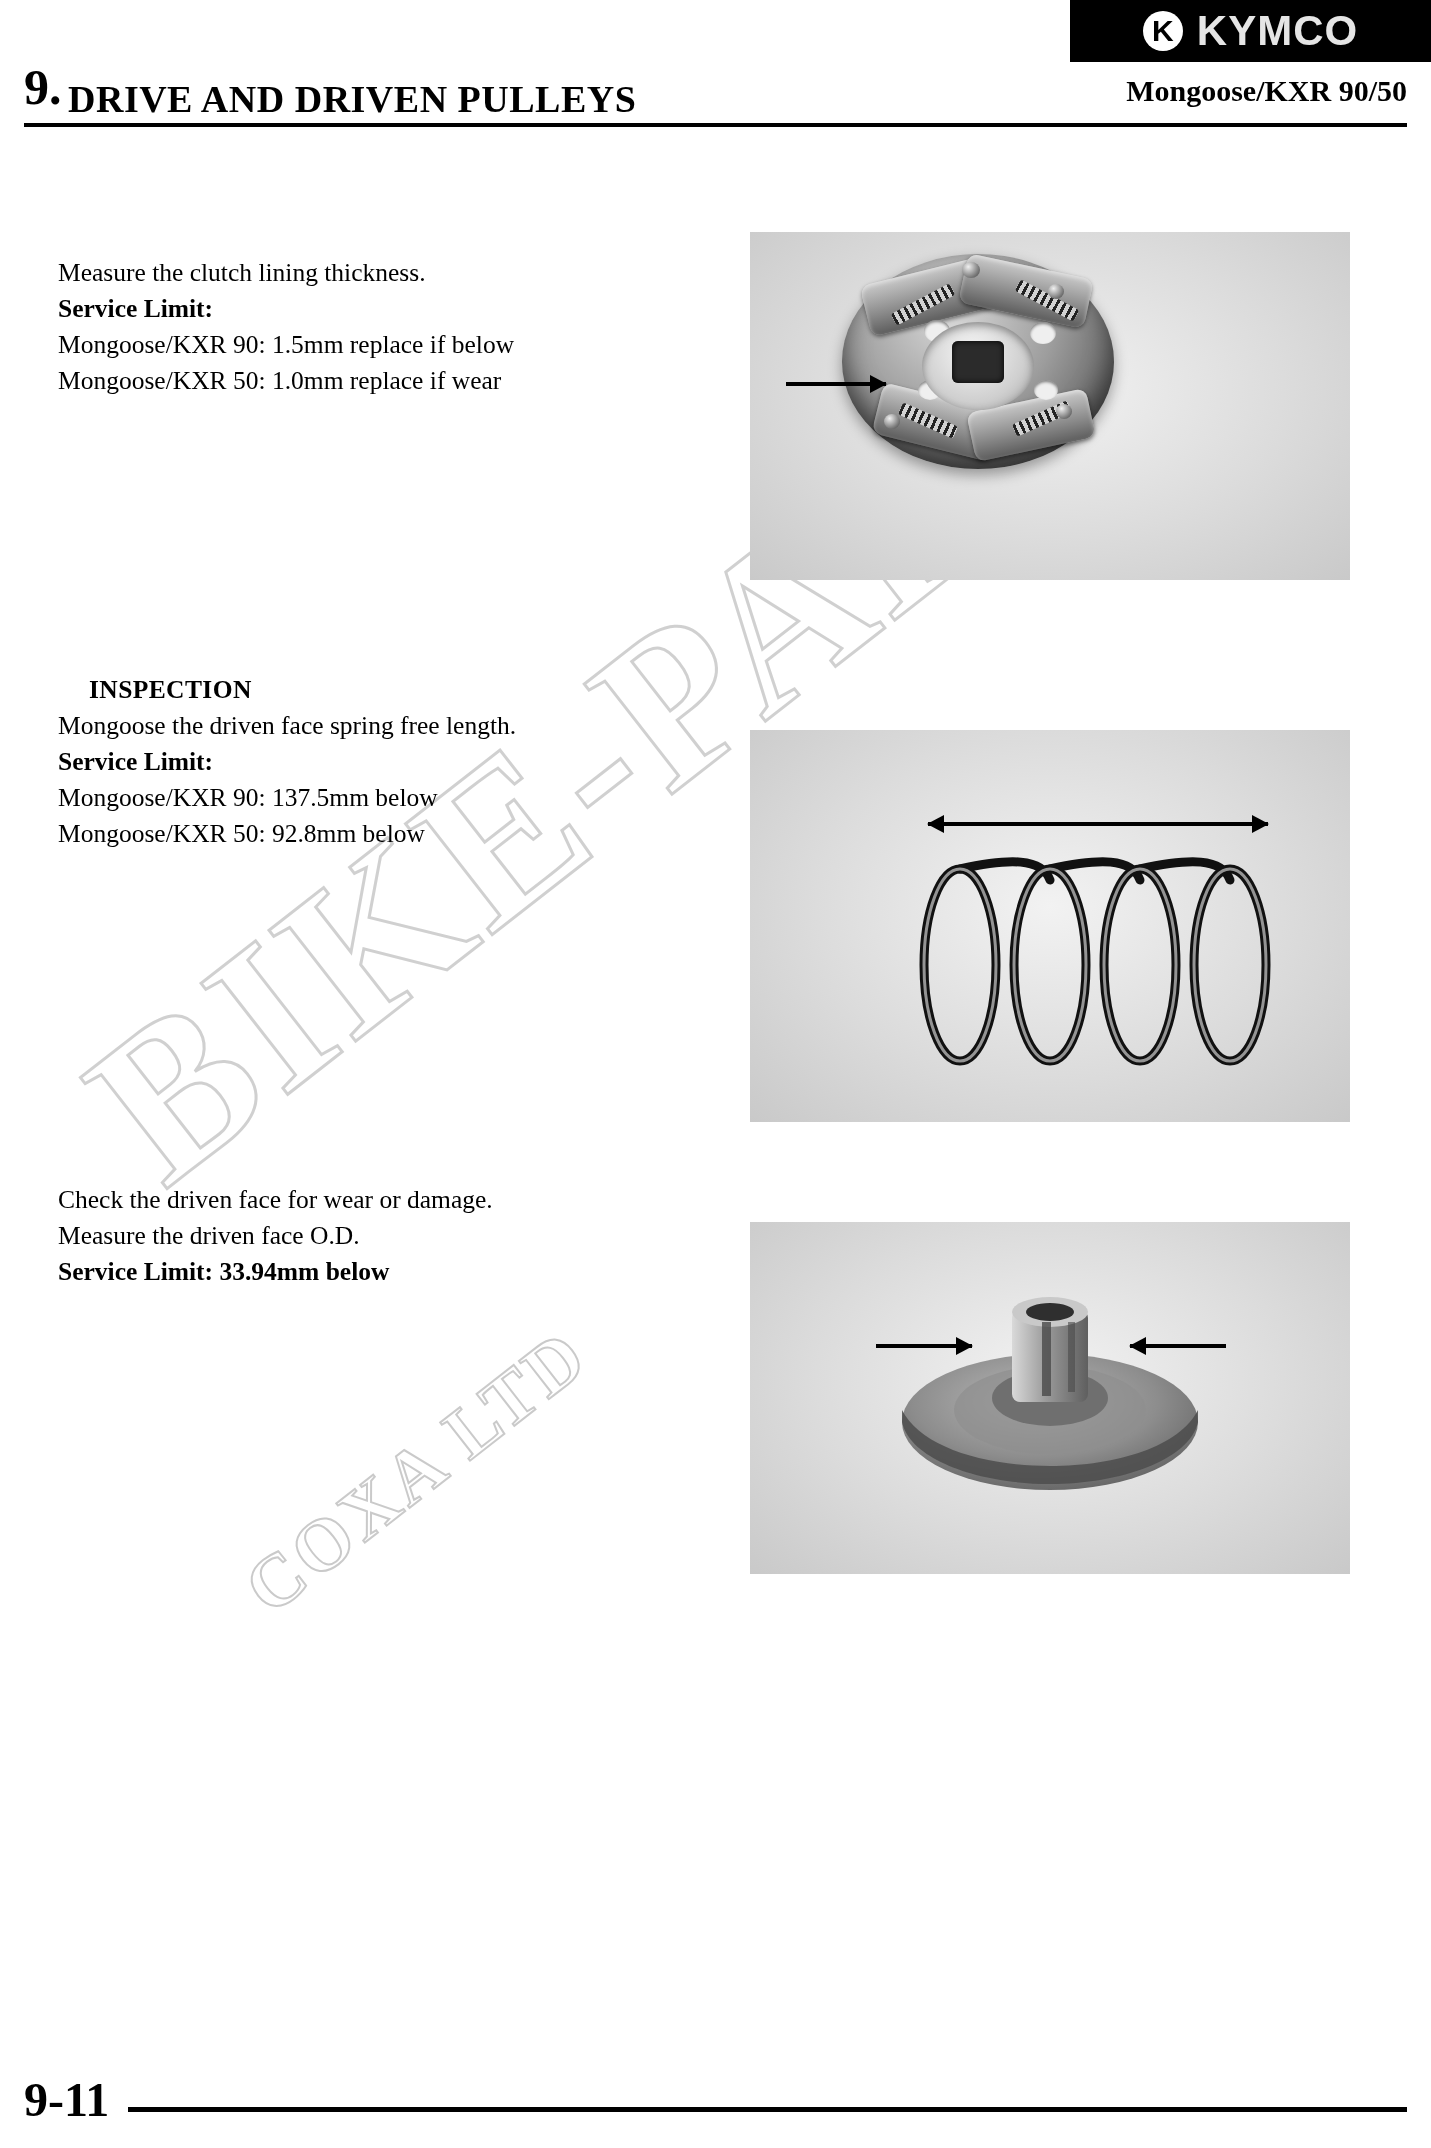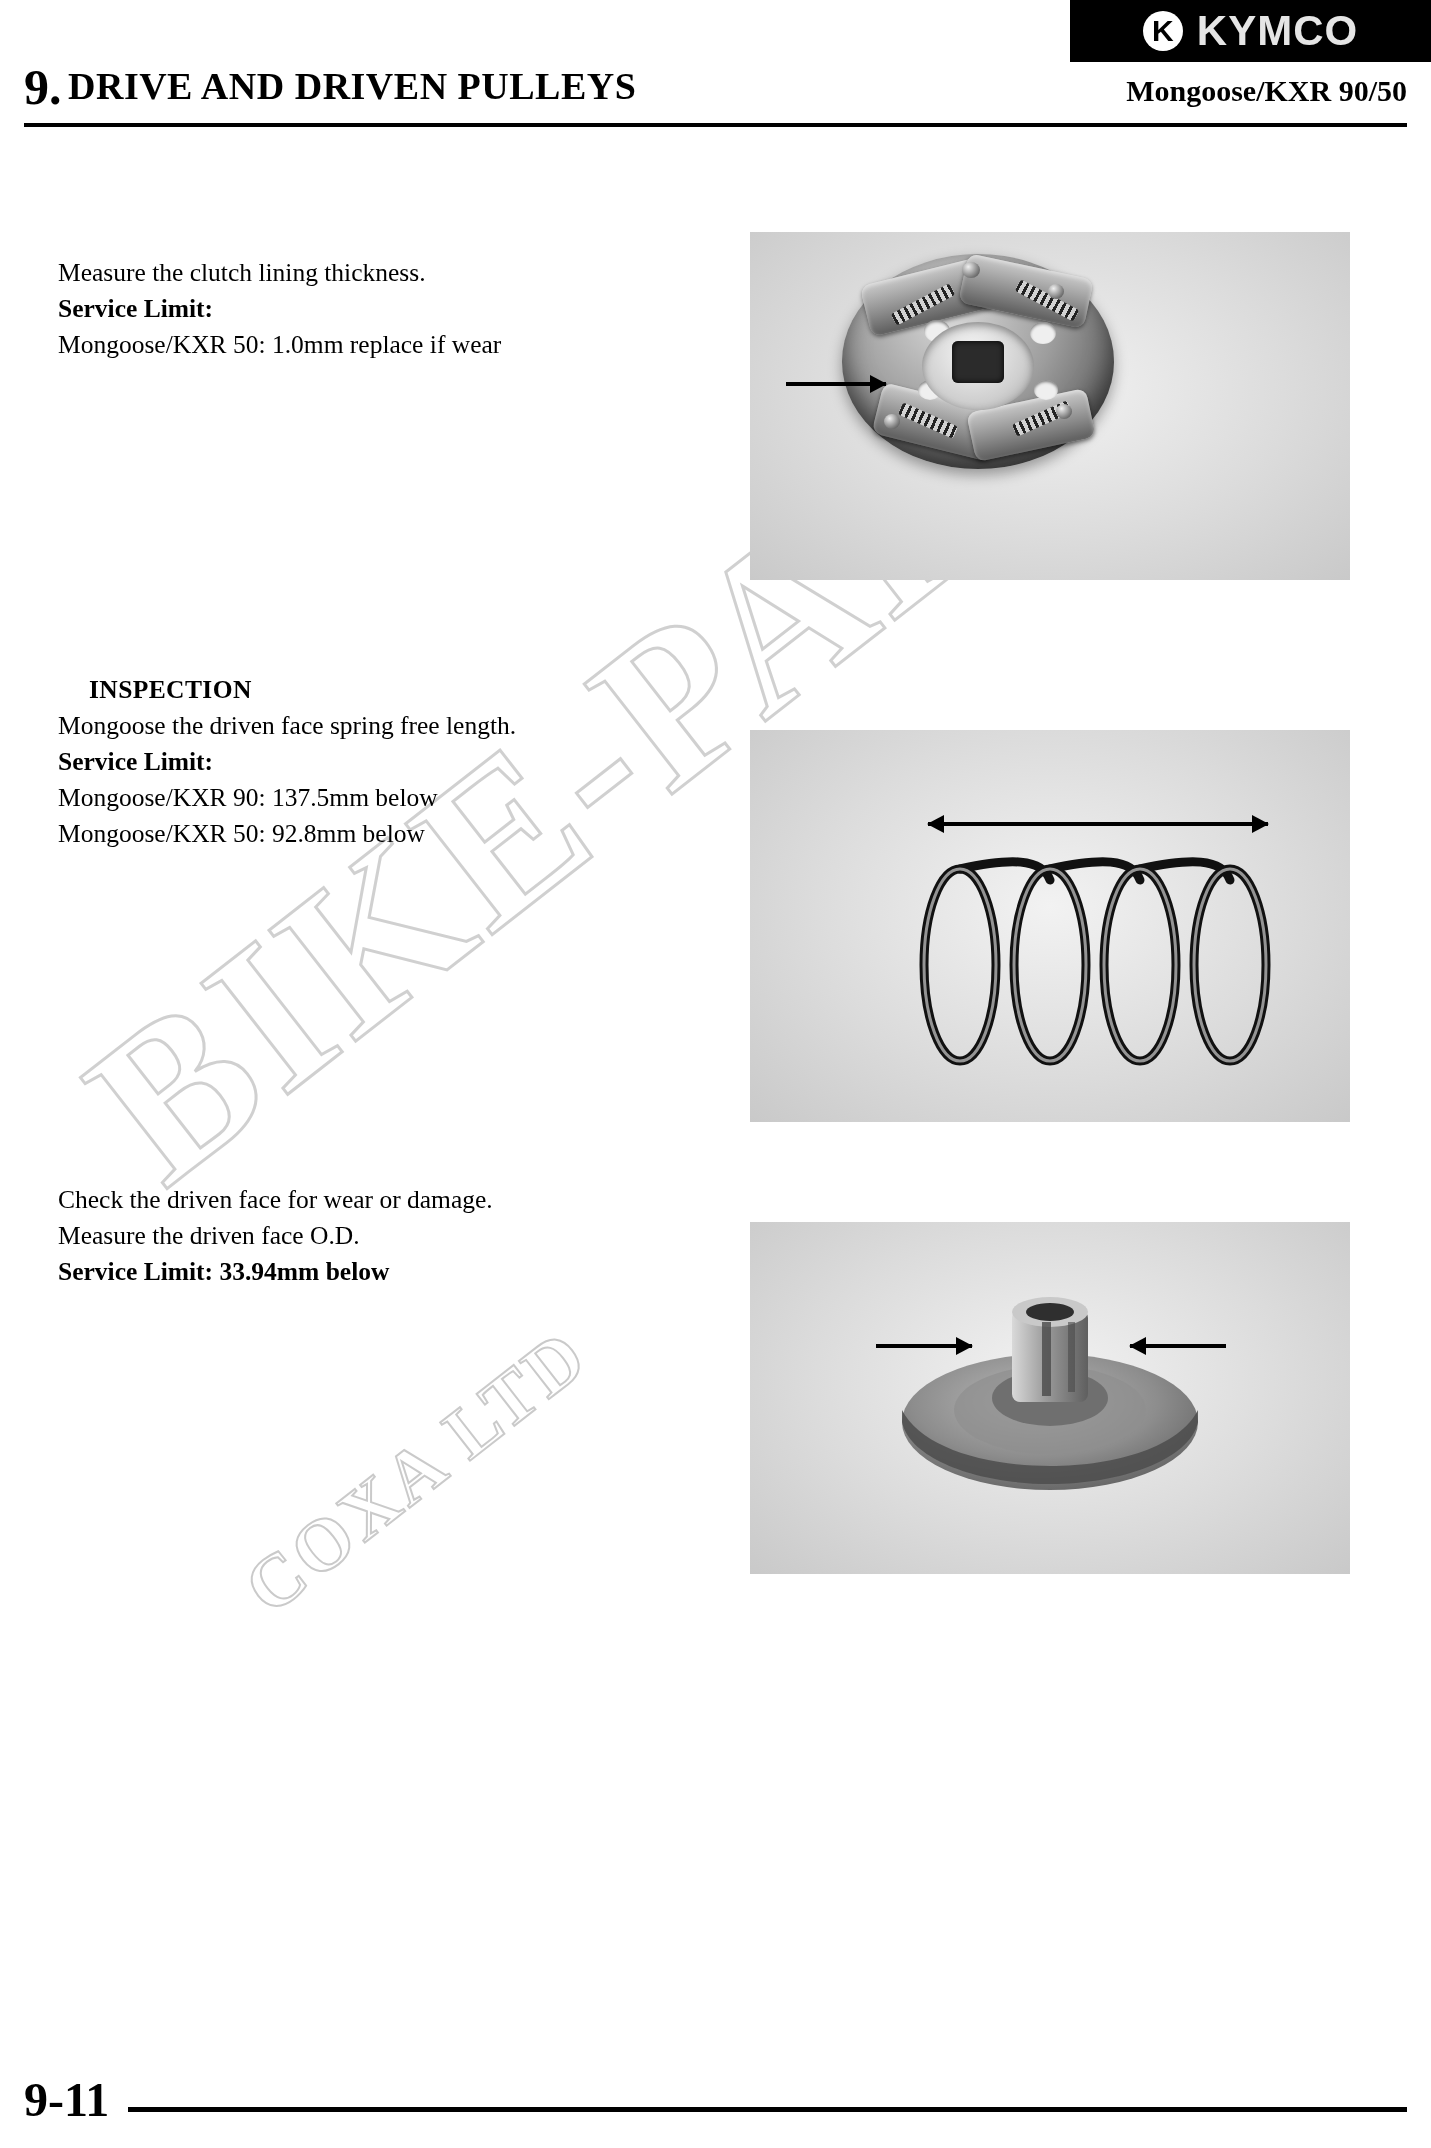--- a/index.html
+++ b/index.html
@@ -59,21 +59,21 @@
     left: 24px;
     top: 62px;
     font-family: "Liberation Serif", serif;
     font-weight: bold;
     font-size: 50px;
     line-height: 1;
   }
   .chapter-title {
     position: absolute;
     left: 68px;
-    top: 67px;
+    top: 80px;
     font-family: "Liberation Serif", serif;
     font-weight: bold;
     font-size: 38px;
     letter-spacing: 0.5px;
     line-height: 1;
   }
   .model-title {
     position: absolute;
     right: 24px;
     top: 76px;
@@ -301,20 +301,21 @@
   </div>
 
   <div class="chapter-num">9.</div>
   <div class="chapter-title">DRIVE AND DRIVEN PULLEYS</div>
   <div class="model-title">Mongoose/KXR 90/50</div>
   <div class="header-rule"></div>
 
   <div class="text-block" style="left:58px; top:255px; width:640px;">
     <div>Measure the clutch lining thickness.</div>
     <div class="b">Service Limit:</div>
+    <div>Mongoose/KXR 90: 1.5mm replace if below</div>
     <div>Mongoose/KXR 50: 1.0mm replace if wear</div>
   </div>
 
   <div class="photo" style="left:750px; top:232px; width:600px; height:348px;">
     <div class="mat"></div>
 
     <div class="clutch-outer">
 
       <div class="shoe" style="left:22px; top:16px; width:130px; height:52px; transform:rotate(-14deg);"></div>
       <div class="shoe" style="left:120px; top:12px; width:128px; height:50px; transform:rotate(12deg);"></div>

